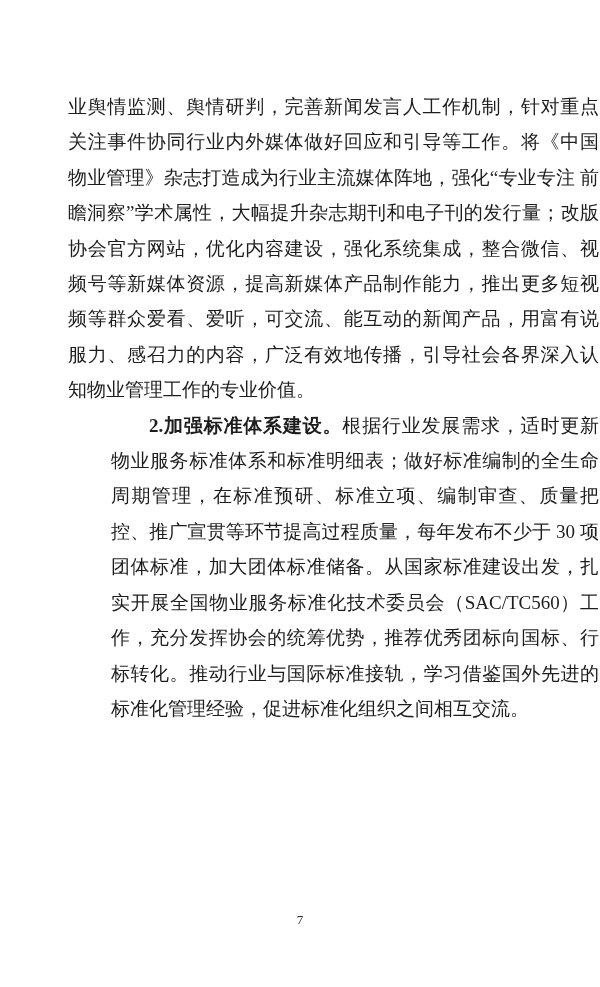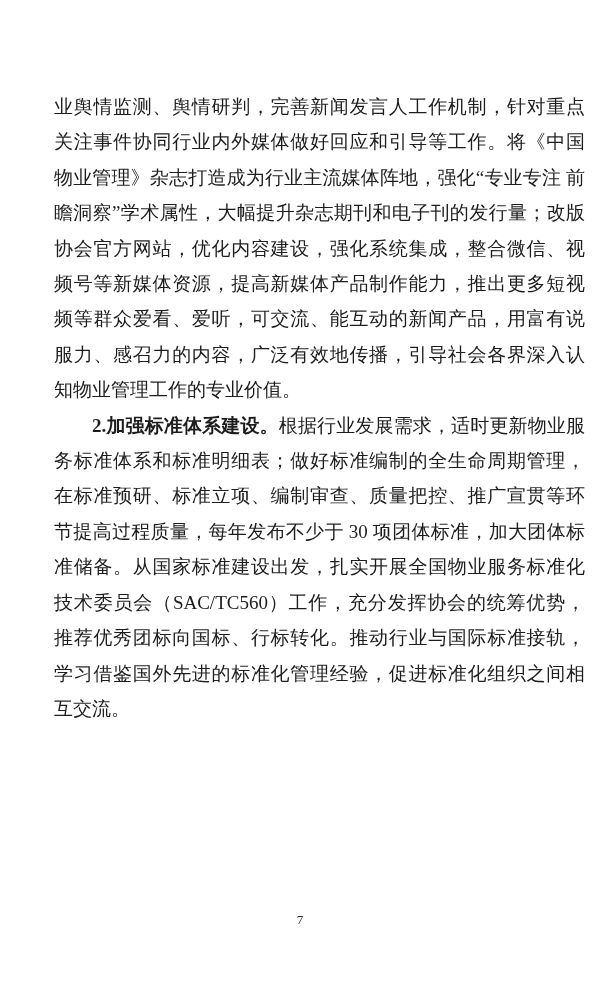--- a/index.html
+++ b/index.html
@@ -11,35 +11,36 @@
     position: relative;
     width: 600px;
     height: 987px;
     background: #ffffff;
     overflow: hidden;
     font-family: "Liberation Serif", "DejaVu Serif", serif;
     color: #1d1d1d;
   }
   .doc-body {
     position: absolute;
-    left: 54px;
+    left: 68px;
     top: 89px;
     width: 531px;
   }
   .para {
     margin: 0;
     font-size: 19px;
     line-height: 35.4px;
     text-align: justify;
     text-justify: inter-ideograph;
     letter-spacing: 0;
     word-break: break-all;
   }
   .para.indent {
     text-indent: 2em;
+    margin-left: 43px;
   }
   .para .lead {
     font-weight: 700;
   }
   .page-number {
     position: absolute;
     left: 0;
     top: 911px;
     width: 100%;
     text-align: center;

